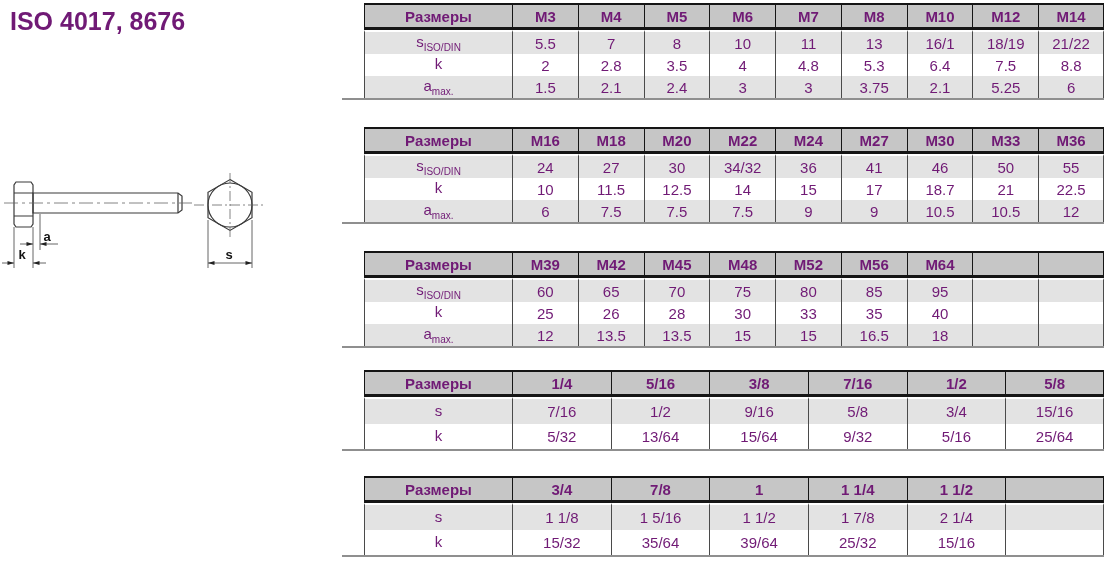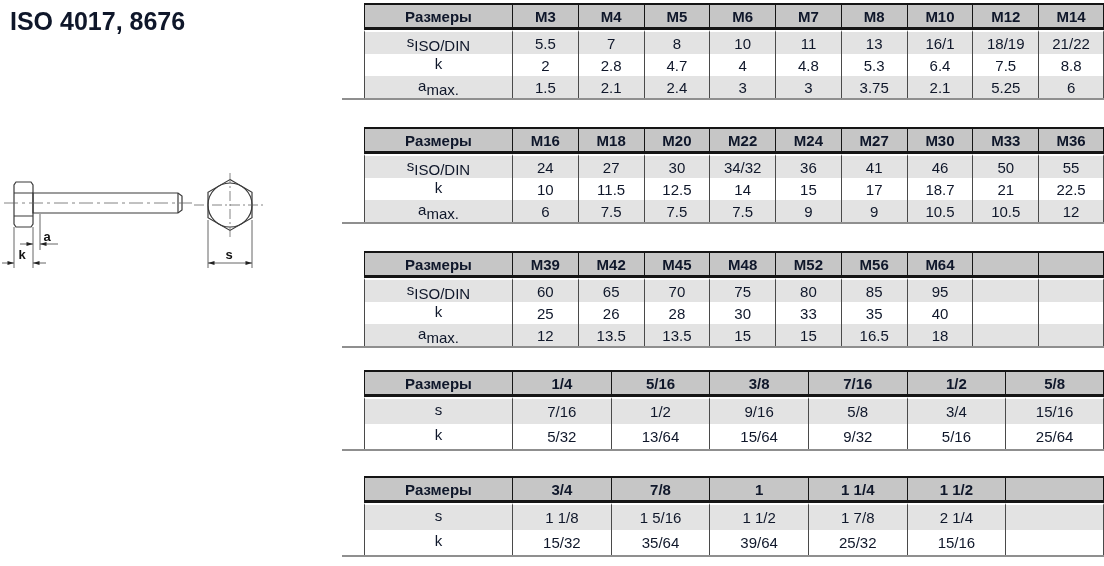--- a/index.html
+++ b/index.html
@@ -1,18 +1,18 @@
 <!DOCTYPE html>
 <html><head>
 <meta charset="utf-8">
 <style>
   html,body{margin:0;padding:0;background:#ffffff;}
   .sheet{
     position:relative;width:1104px;height:566px;background:#fff;
-    font-family:"Liberation Sans",sans-serif;color:#0f172a;overflow:hidden;
+    font-family:"Liberation Sans",sans-serif;color:#701a75;overflow:hidden;
   }
   
   .title-block{position:absolute;left:10px;top:5px;}
   .title-main{font-size:25px;font-weight:bold;line-height:32px;white-space:nowrap;}
   .title-sub{font-size:20px;line-height:28px;white-space:nowrap;}
 
   
   .drawing{position:absolute;left:0px;top:160px;}
   .drawing text{font-family:"Liberation Sans",sans-serif;font-size:13px;font-weight:bold;fill:#111;}
   .outline{stroke:#3a3a3a;stroke-width:1.2;fill:none;}
@@ -42,21 +42,21 @@
   th:last-child{border-right:1.6px solid #151515;}
   td{
     border-left:1.1px solid #4a4a4a;
     font-size:15px;height:22px;padding:0 1px;
     text-align:center;vertical-align:middle;background:#fff;
   }
   td:last-child{border-right:1.1px solid #4a4a4a;}
   tbody tr:first-child td{border-top:2px solid #ffffff;}
   tr.shade td{background:#e3e3e3;}
   .imperial td{height:25px;}
-  td.row-label sub{font-size:15px;}
+  td.row-label sub{font-size:10px;}
 </style>
 </head>
 <body>
 
 <div class="sheet">
 
   <div class="title-block">
     <div class="title-main">ISO 4017, 8676</div>
   </div>
 
@@ -139,21 +139,21 @@
             <td>11</td>
             <td>13</td>
             <td>16/1</td>
             <td>18/19</td>
             <td>21/22</td>
           </tr>
           <tr>
             <td class="row-label"><span>k</span><sub></sub></td>
             <td>2</td>
             <td>2.8</td>
-            <td>4.7</td>
+            <td>3.5</td>
             <td>4</td>
             <td>4.8</td>
             <td>5.3</td>
             <td>6.4</td>
             <td>7.5</td>
             <td>8.8</td>
           </tr>
           <tr class="shade">
             <td class="row-label"><span>a</span><sub>max.</sub></td>
             <td>1.5</td>

